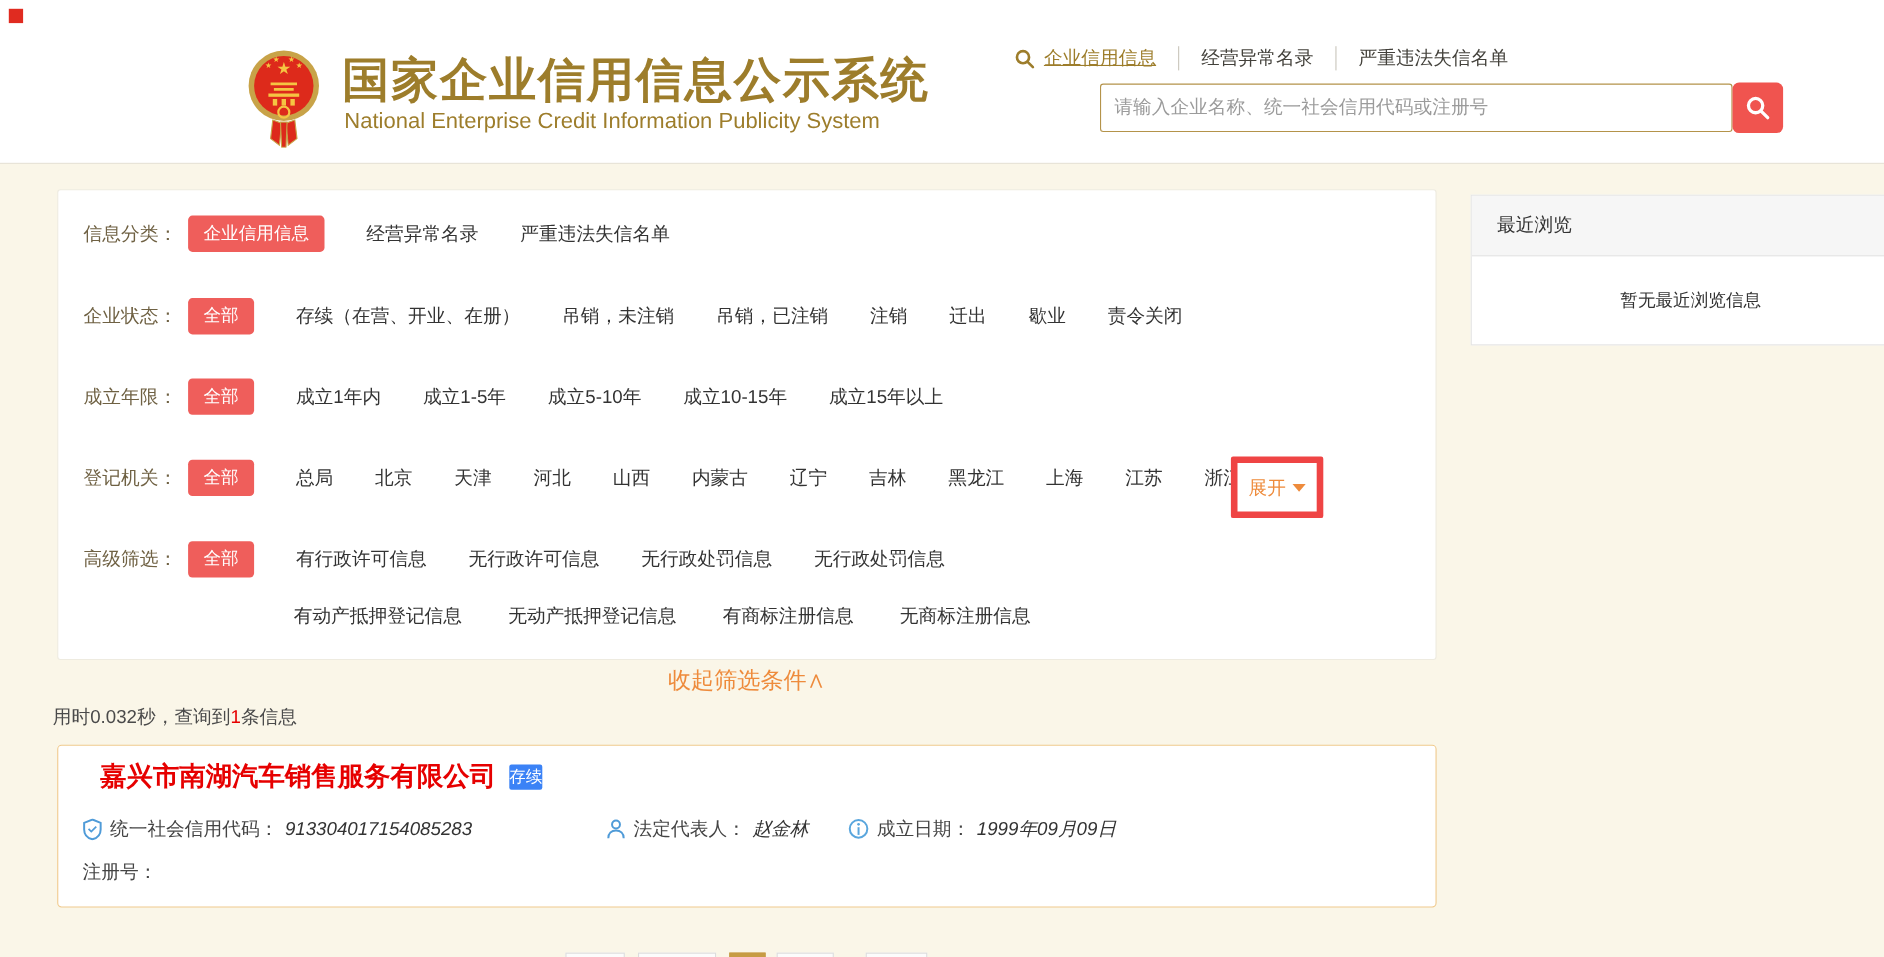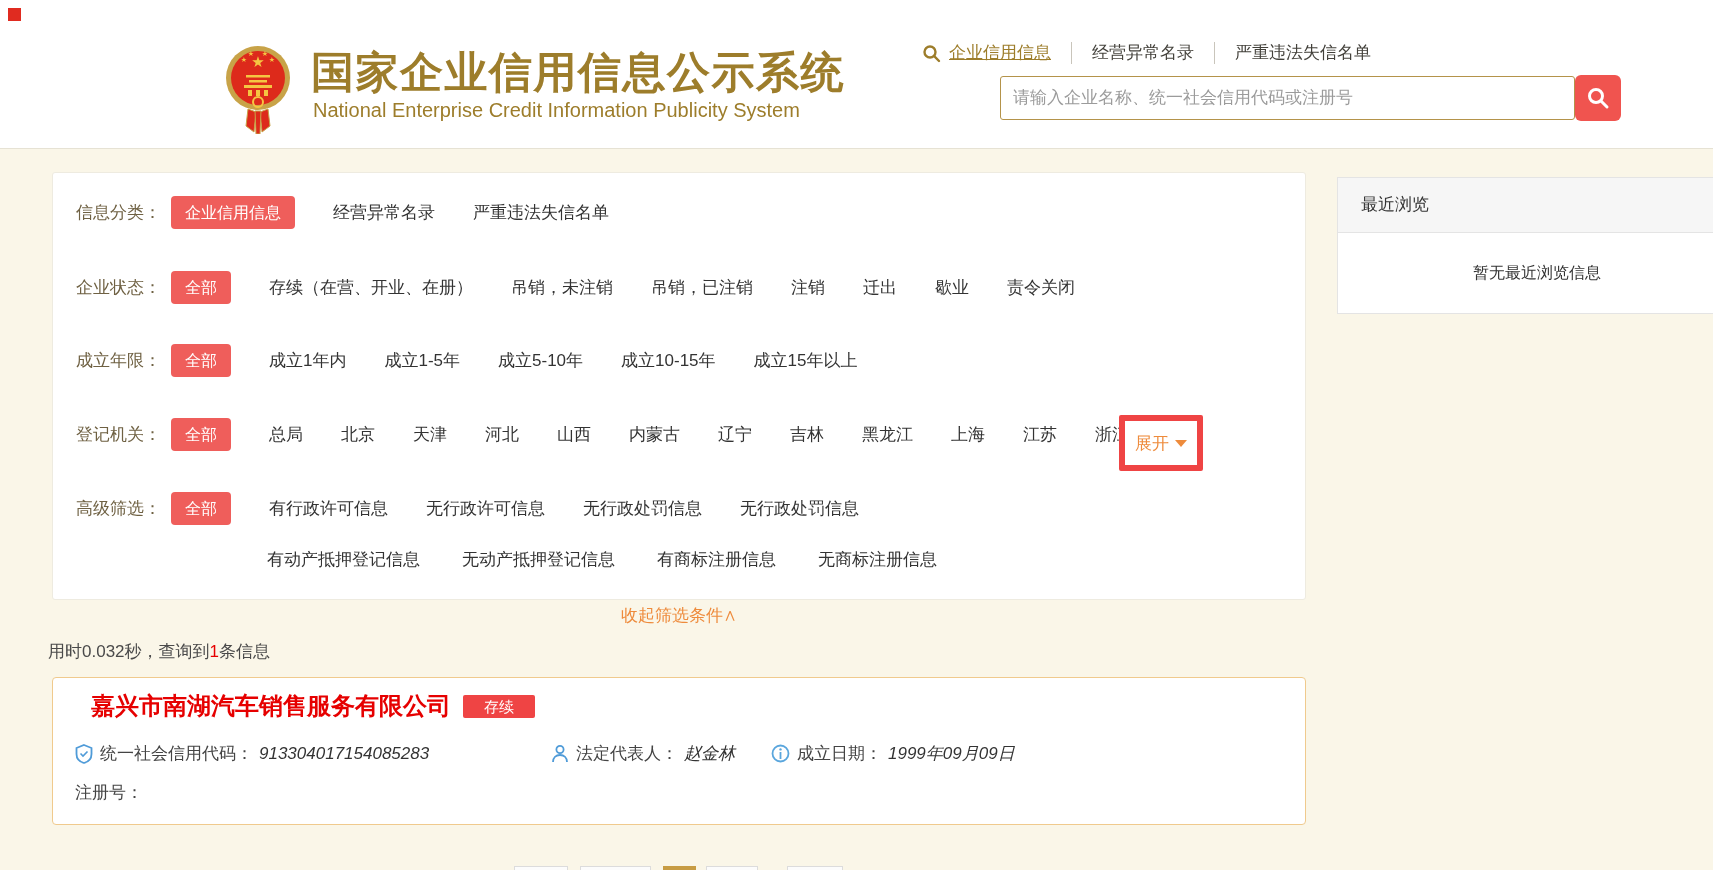--- a/index.html
+++ b/index.html
@@ -40,30 +40,30 @@
   .f-row2 { position:absolute; left:214px; top:374px; display:flex; align-items:center; height:24px;
             font-size:17px; white-space:nowrap; }
   .f-row2 .f-opt { margin-left:42px; }
   .f-row2 .f-opt:first-of-type { margin-left:0; }
   .expand-btn { position:absolute; left:1066px; top:242px; width:72px; height:44px; background:#fff;
                 border:6px solid #ef4444; border-radius:2px; display:flex; align-items:center;
                 justify-content:center; cursor:pointer; font-size:17px; color:#ee8b3c; }
   .caret-down { width:0; height:0; border-left:6px solid transparent; border-right:6px solid transparent;
                 border-top:7px solid #ee8b3c; margin-left:6px; }
   .collapse-link { position:absolute; left:52px; top:604px; width:1254px; text-align:center;
-                   color:#ee8b3c; font-size:17px; cursor:pointer; }
+                   color:#ee8b3c; font-size:21px; cursor:pointer; }
   
   .summary { position:absolute; left:48px; top:640px; font-size:17px; color:#4a4a4a; }
   .summary .count { color:#e60000; }
   .result-card { position:absolute; left:52px; top:677px; width:1254px; height:148px; background:#ffffff;
                  border:1px solid #f0ca8d; border-radius:4px; box-sizing:border-box; }
   .company-line { position:absolute; left:22px; top:12px; display:flex; align-items:center; }
   .company-name { font-size:24px; font-weight:bold; color:#e60000; cursor:pointer; white-space:nowrap;margin-left:16px; }
-  .status-badge { margin-left:12px; background:#ef4444; color:#fff; font-size:15px;
-                  padding:2px 21px; border-radius:2px; line-height:19px; }
+  .status-badge { margin-left:12px; background:#3b82f6; color:#fff; font-size:15px;
+                  padding:2px 0; border-radius:2px; line-height:19px; }
   .detail-item { position:absolute; top:64px; display:flex; align-items:center; font-size:17px; white-space:nowrap; }
   .detail-item svg { margin-right:7px; }
   .d-label { color:#444444; margin-right:6px; }
   .d-value { color:#333333;font-style:italic; }
   .regno { position:absolute; left:22px; top:103px; font-size:17px; color:#444444; }
   
   .sidebar { position:absolute; left:1337px; top:177px; width:400px; background:#ffffff;
              border:1px solid #e4e4e4; box-sizing:border-box; }
   .sidebar-header { height:54px; background:#f6f6f6; border-bottom:1px solid #e4e4e4;
                     line-height:54px; padding-left:23px; font-size:17px; color:#333; }

